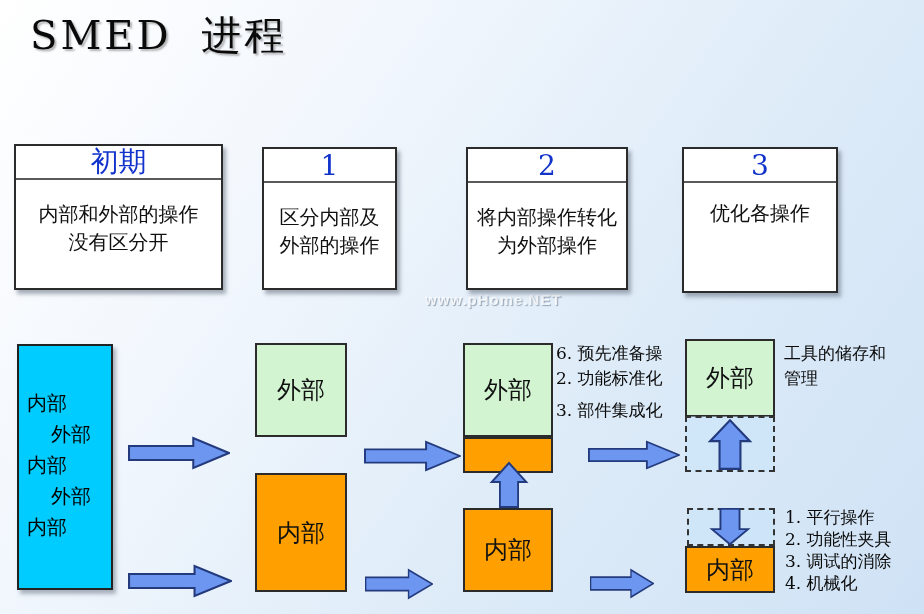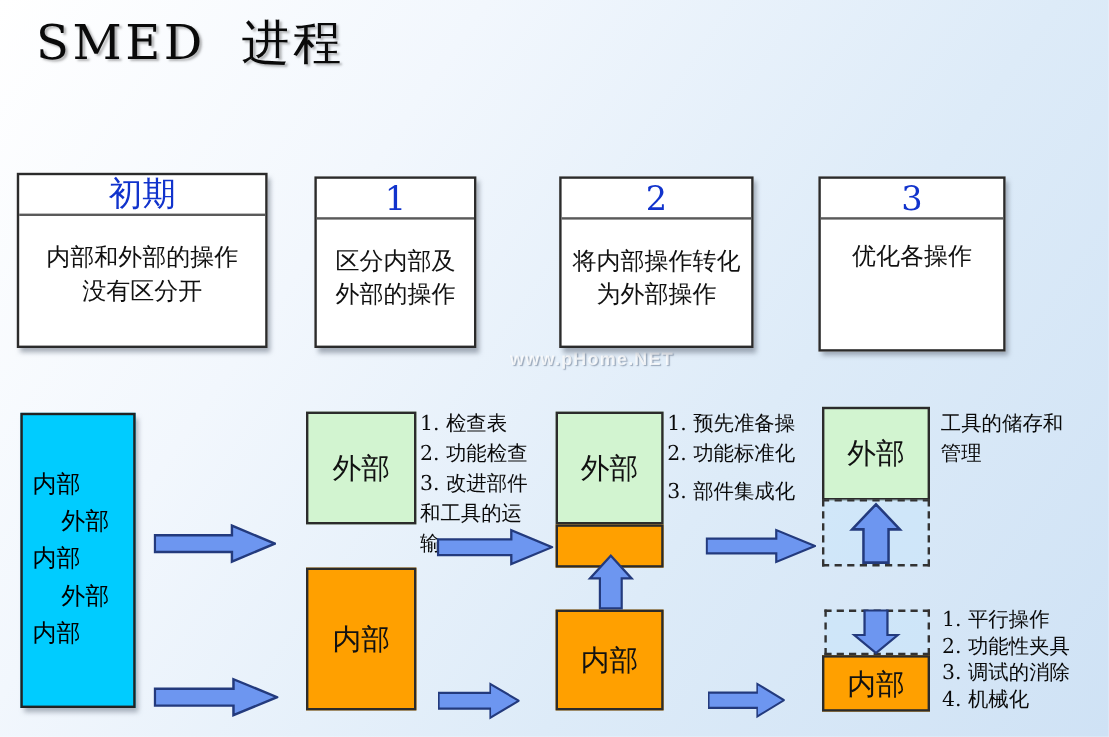--- a/index.html
+++ b/index.html
@@ -121,37 +121,30 @@
     <div class="cyan-line indent">外部</div>
     <div class="cyan-line">内部</div>
   </div>
 
   <div class="op-box green" id="s1-external">
     <span>外部</span>
   </div>
   <div class="op-box orange" id="s1-internal">
     <span>内部</span>
   </div>
-  <div class="notes" id="notes-1">
-    <div class="note-line">1. 检查表</div>
-    <div class="note-line">2. 功能检查</div>
-    <div class="note-line">3. 改进部件</div>
-    <div class="note-line">和工具的运</div>
-    <div class="note-line">输</div>
-  </div>
 
   <div class="op-box green" id="s2-external">
     <span>外部</span>
   </div>
   <div class="op-box orange" id="s2-strip"></div>
   <div class="op-box orange" id="s2-internal">
     <span>内部</span>
   </div>
   <div class="notes" id="notes-2">
-    <div class="note-line">1. 预先准备操</div>
+    <div class="note-line">6. 预先准备操</div>
     <div class="note-line">2. 功能标准化</div>
     <div class="note-line gap">3. 部件集成化</div>
   </div>
 
   <div class="op-box green" id="s3-external">
     <span>外部</span>
   </div>
   <div class="op-box dashed" id="s3-dash-top"></div>
   <div class="op-box dashed" id="s3-dash-bot"></div>
   <div class="op-box orange" id="s3-internal">

